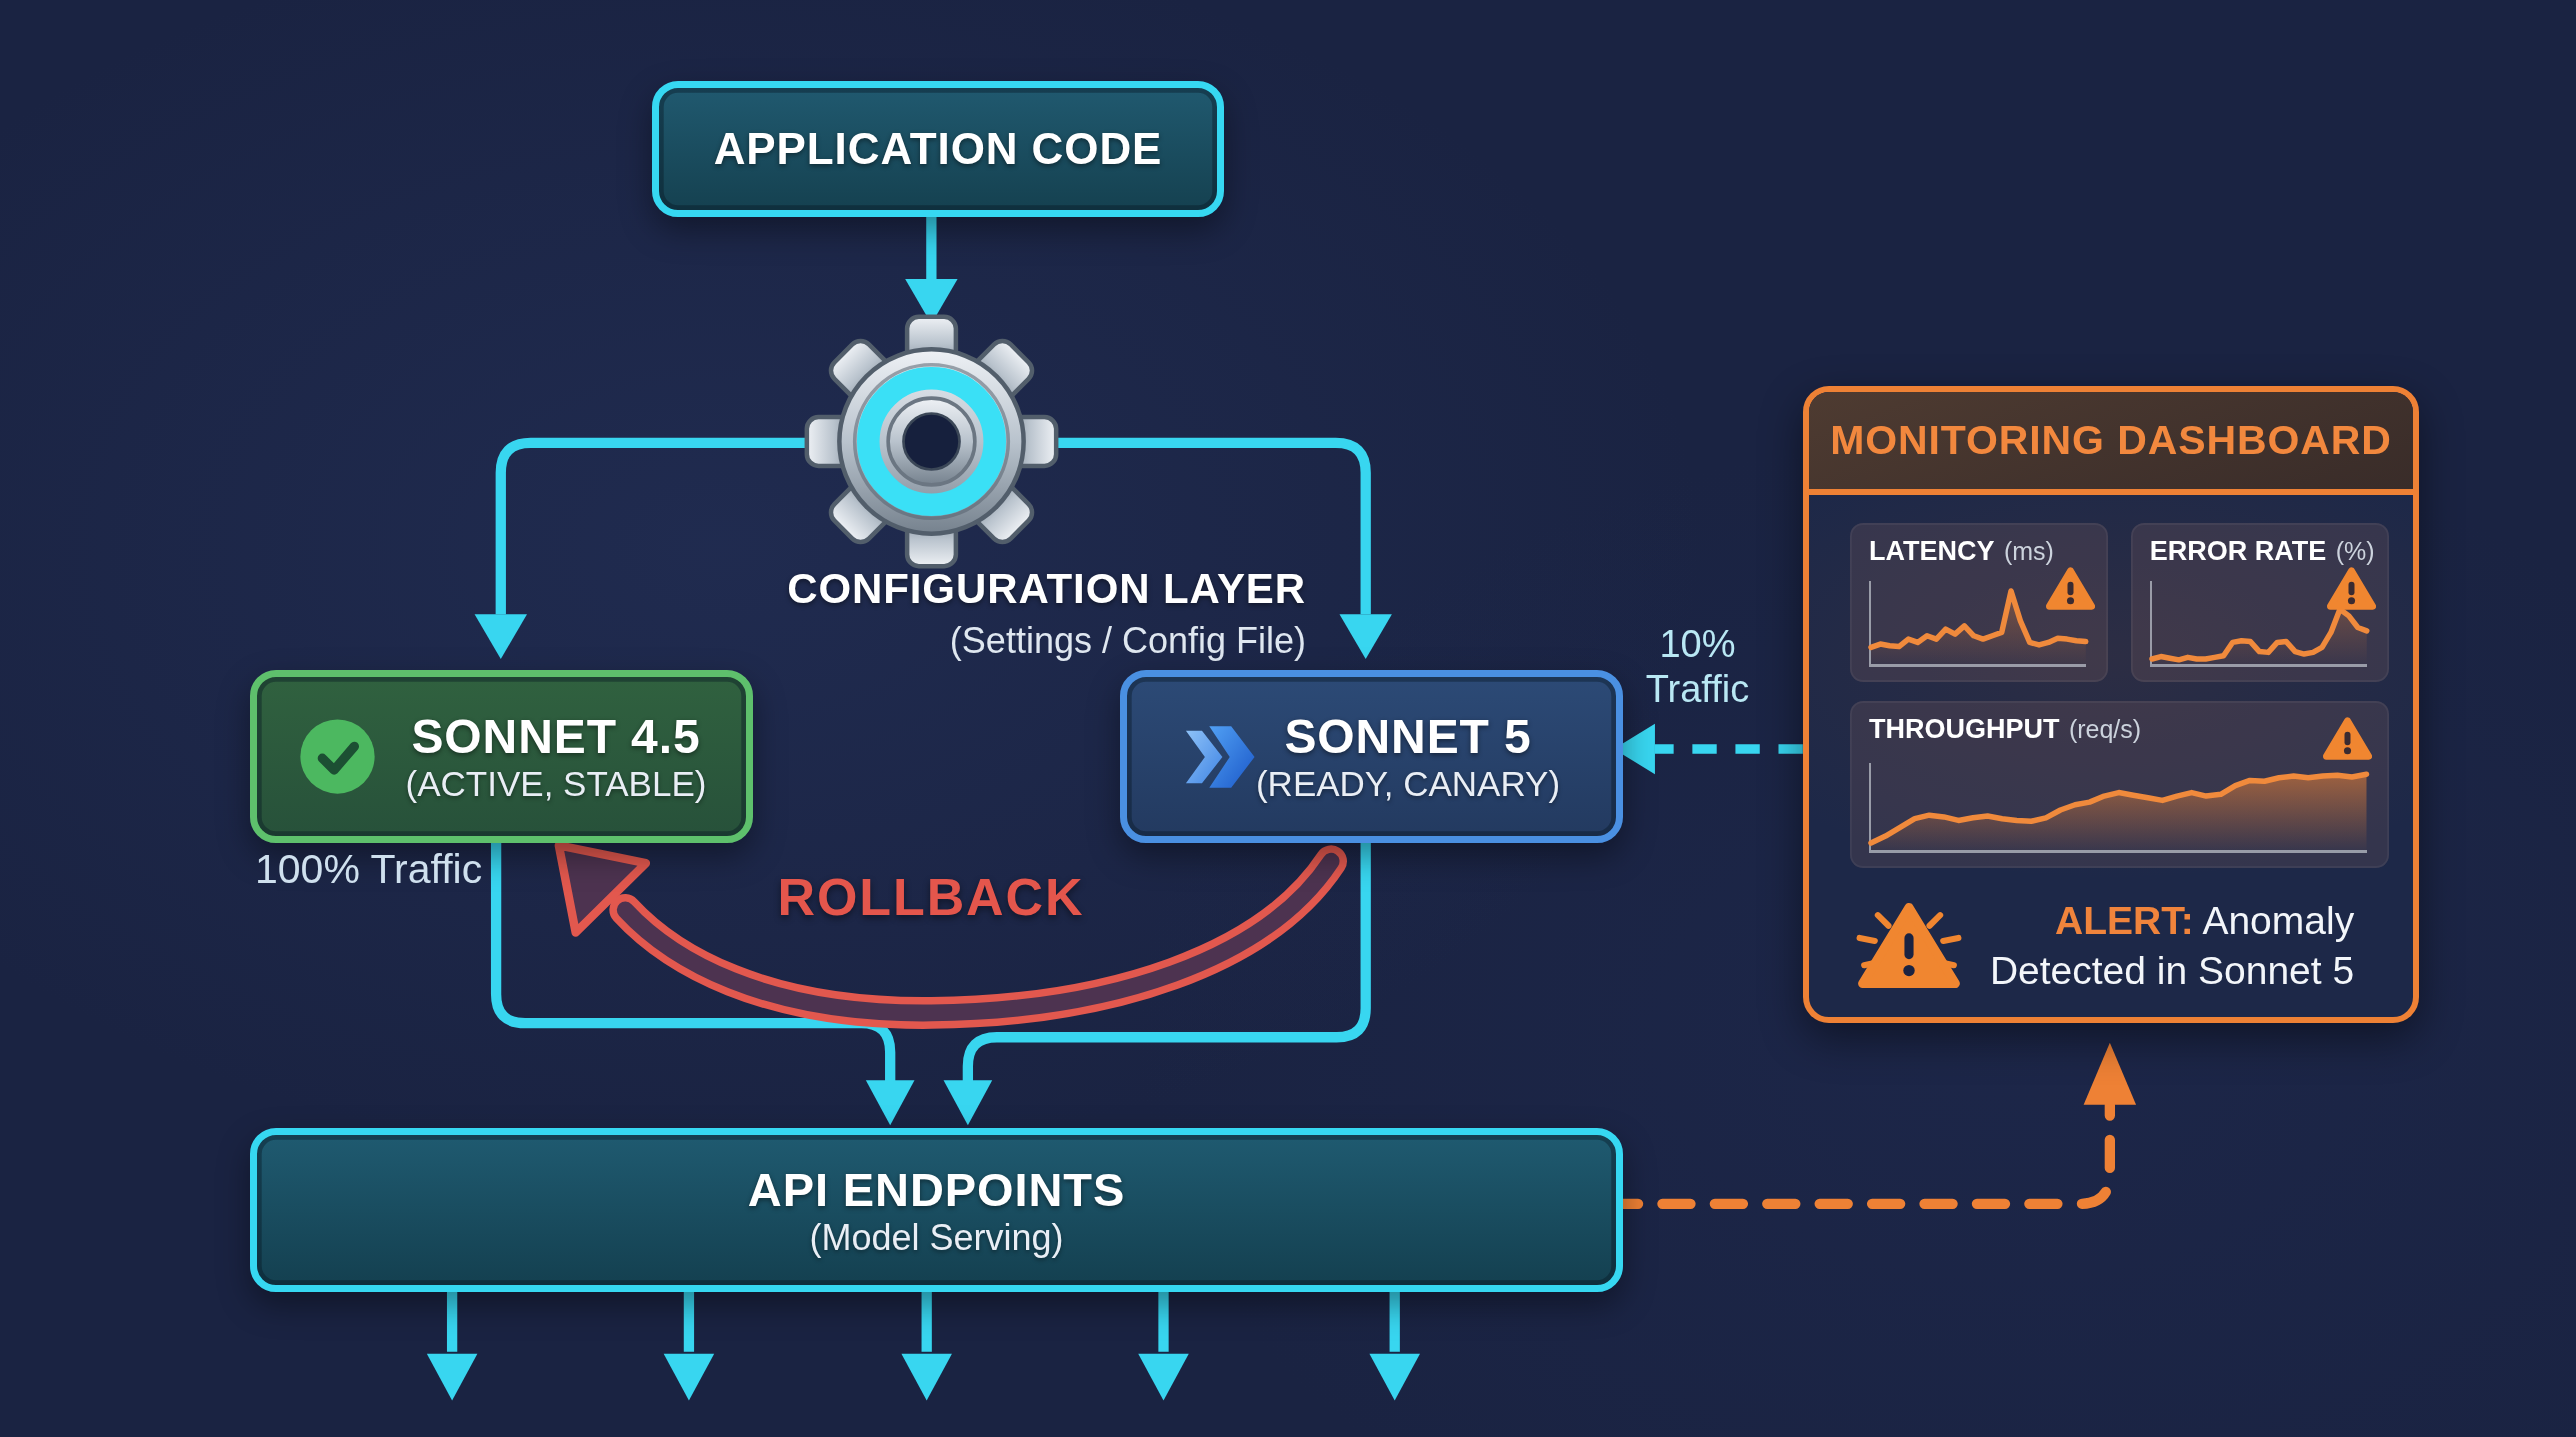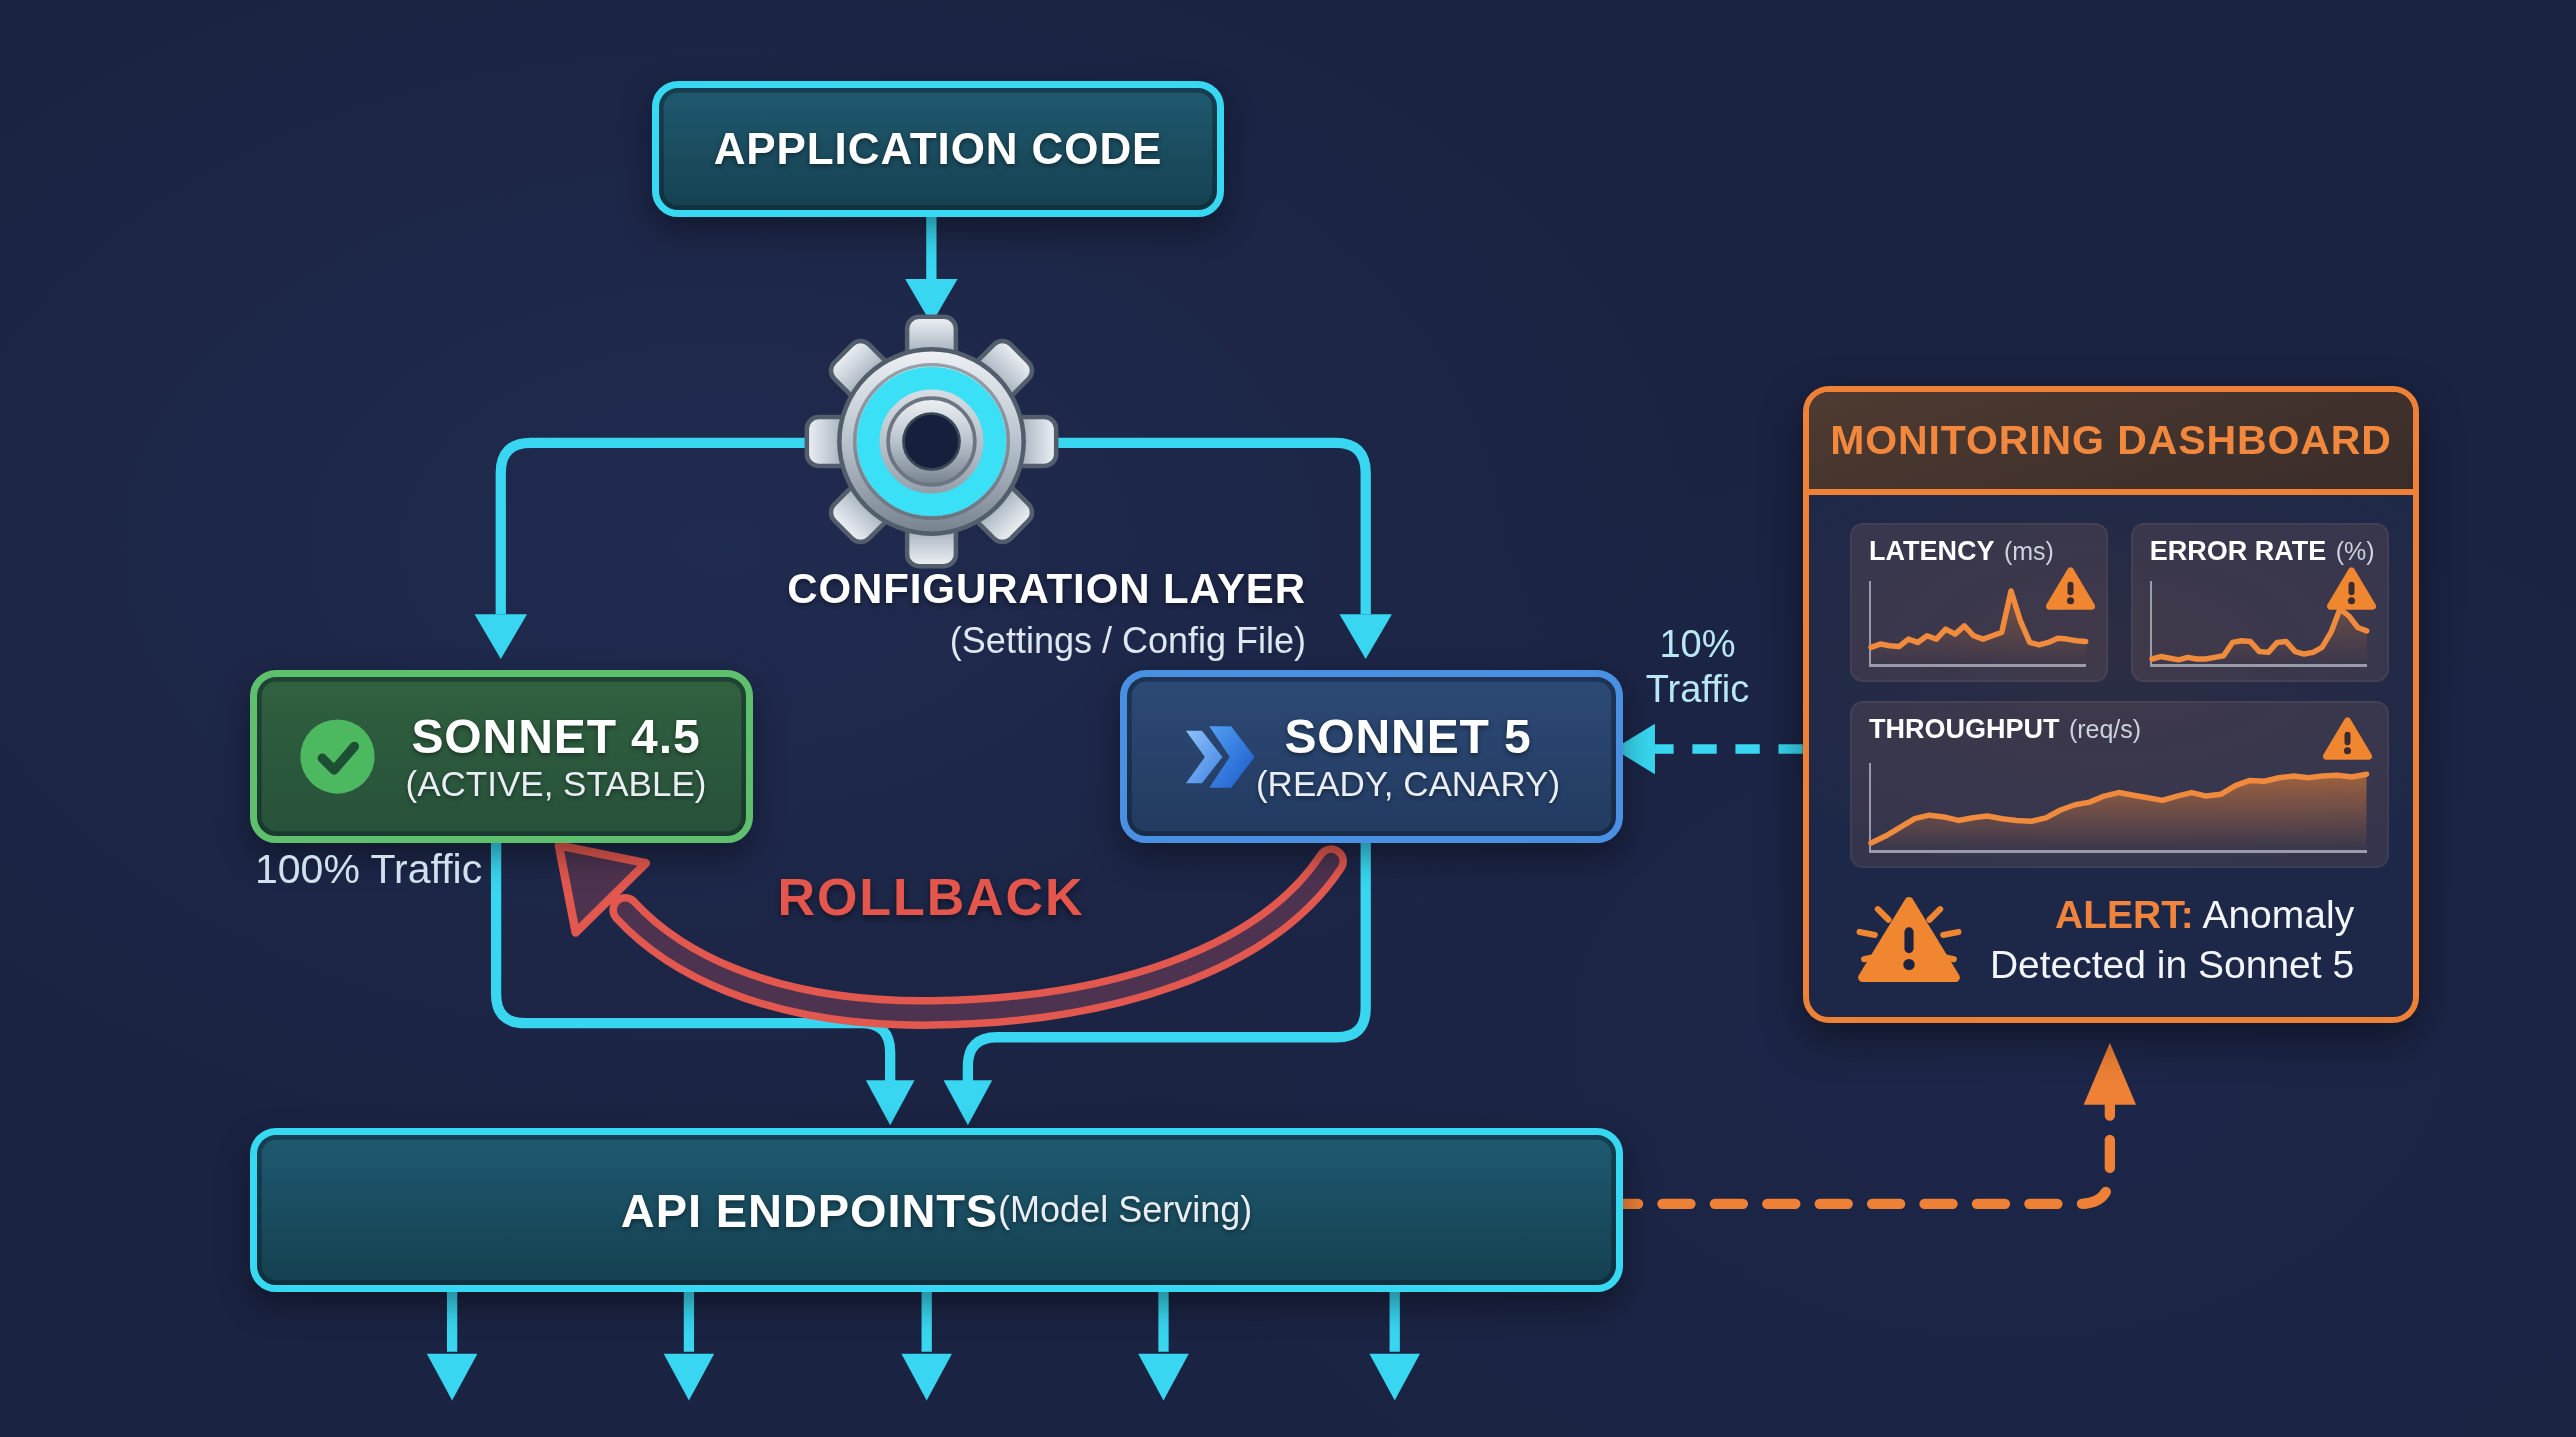--- a/index.html
+++ b/index.html
@@ -25,21 +25,21 @@
   #app-code .title{font-size:44px;}
 
   #sonnet45{left:250px;top:670px;width:489px;height:159px;border:7.5px solid #5ec06c;
     background:linear-gradient(180deg,#30613f,#27513a);gap:28px;}
   #sonnet5{left:1120px;top:670px;width:489px;height:159px;border:7.5px solid #4a90e2;
     background:linear-gradient(180deg,#2c4a76,#233a60);}
   #sonnet45 .title,#sonnet5 .title{font-size:48px;}
   #sonnet45 .subtitle,#sonnet5 .subtitle{font-size:35px;}
 
   #api{left:250px;top:1128px;width:1359px;height:150px;border:7.5px solid #36d8f2;
-    background:linear-gradient(180deg,#1f5a70,#144050);flex-direction:row;}
+    background:linear-gradient(180deg,#1f5a70,#144050);flex-direction:column;}
   #api .title{font-size:47px;}
   #api .subtitle{font-size:36px;}
 
   .badge-icon{flex:none;}
 
   
   .config-label{position:absolute;left:557px;top:565px;width:749px;text-align:right;}
   .config-label .t{font-size:42px;font-weight:bold;letter-spacing:0.9px;text-shadow:0 1.9px 5.6px rgba(0,0,0,.45);}
   .config-label .s{font-size:36px;color:#dfe7f0;margin-top:6.6px;}
   #traffic100{position:absolute;left:255px;top:846px;font-size:41px;color:#cfe0ee;}
@@ -66,21 +66,21 @@
   .card-title{position:absolute;left:19px;top:13px;font-size:27px;font-weight:bold;white-space:nowrap;color:#fff;}
   .card-title .unit{font-weight:400;font-size:25px;color:#ccd3dd;margin-left:9.4px;}
   .chart{position:absolute;left:19px;right:22.5px;top:58px;bottom:15px;
     border-left:2.8px solid rgba(170,174,184,.85);border-bottom:3.7px solid rgba(170,174,184,.85);}
   .card.wide .chart{top:62px;}
   .spark{position:absolute;left:0;top:0;width:100%;height:100%;overflow:visible;}
   .spark-line{fill:none;stroke:#f08a3c;stroke-width:5.5;stroke-linejoin:round;stroke-linecap:round;}
   .warn{position:absolute;width:49px;height:45px;}
   .card .warn{top:43px;right:13px;}
   .card.wide .warn{top:15px;right:17px;}
-  .alert-row{display:flex;align-items:center;gap:24px;margin-top:21px;padding-left:1.9px;}
+  .alert-row{display:flex;align-items:center;gap:24px;margin-top:27px;padding-left:1.9px;}
   .alert-tri{width:114px;height:101px;flex:none;}
   .alert-text{font-size:39px;line-height:1.27;color:#f3f6fa;}
   .alert-prefix{color:#f0843c;font-weight:bold;}
 </style>
 </head>
 <body>
 
 <div class="canvas">
 
   <svg class="connectors" viewBox="0 0 2752 1536" aria-hidden="true">

